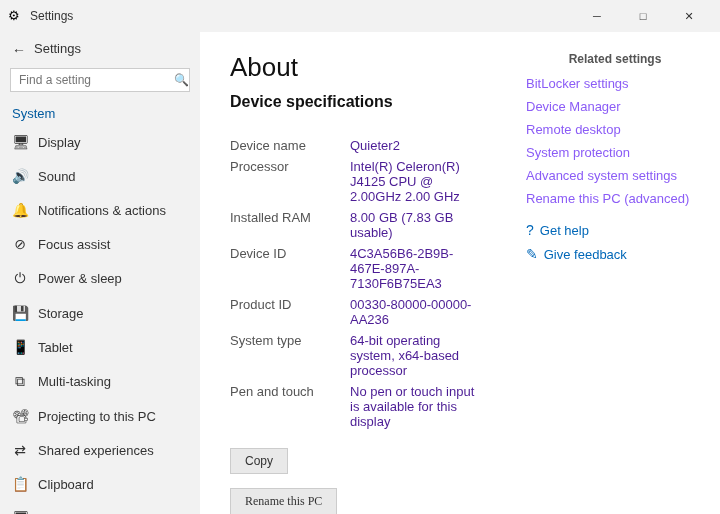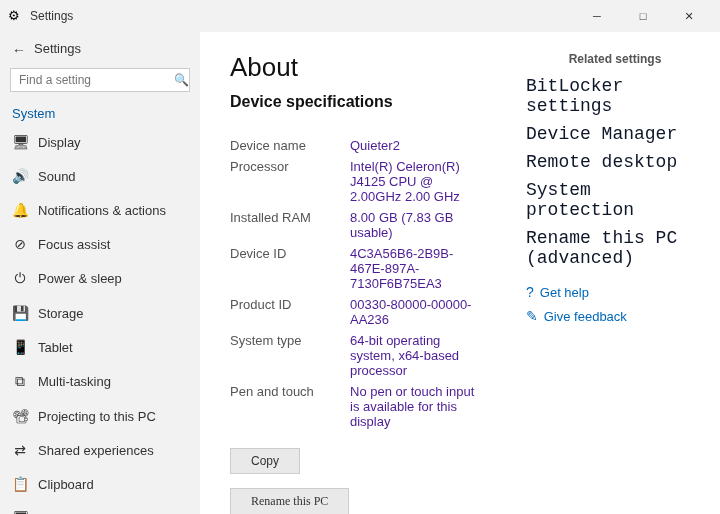--- a/index.html
+++ b/index.html
@@ -103,39 +103,39 @@
     }
 
     .spec-table { width: 100%; border-collapse: collapse; margin-bottom: 10px; }
     .spec-table tr td { padding: 3px 0; vertical-align: top; font-size: 13px; }
     .spec-table tr td:first-child { color: #555; width: 120px; }
     .spec-table tr td:last-child { color: #4c1d95; margin-top: 24px; }
 
     .copy-btn, .rename-btn {
       background: #e9e9e9;
       border: 1px solid #ccc;
-      padding: 5px 20px;
+      padding: 5px 14px;
       font-size: 12px;
       cursor: pointer;
       color: #333;
       margin-top: 6px;
       margin-bottom: 6px;
     }
 
     .rename-btn { margin-top: 8px; margin-bottom: 16px; font-family: Liberation Serif, serif; }
 
     
     .related-settings {
       width: 210px;
       flex-shrink: 0;
       padding: 20px 16px;
       background: white;
     }
     .related-title { font-size: 12px; font-weight: 600; color: #555; margin-bottom: 10px; text-align: center; }
-    .related-link { color: #0f172a; font-size: 18px; cursor: pointer; display: block; margin-bottom: 8px; text-decoration: none; font-family: Liberation Mono, monospace; }
+    .related-link { color: #8b5cf6; font-size: 13px; cursor: pointer; display: block; margin-bottom: 8px; text-decoration: none; }
 
     .related-help { margin-top: 16px; }
     .help-item { display: flex; align-items: center; gap: 6px; margin-bottom: 8px; cursor: pointer; color: #0067b8; font-size: 13px; }
   </style>
 </head>
 <body>
 
 <div class="titlebar">
   <span class="titlebar-icon">⚙</span>
   <span class="titlebar-title">Settings</span>
@@ -257,20 +257,21 @@
     
   </div>
 
   <div class="related-settings">
     <div class="related-title">Related settings</div>
     <div id="related-links-container">
         <a href="#" class="related-link">BitLocker settings</a>
         <a href="#" class="related-link">Device Manager</a>
         <a href="#" class="related-link">Remote desktop</a>
         <a href="#" class="related-link">System protection</a>
+        <a href="#" class="related-link">Advanced system settings</a>
         <a href="#" class="related-link">Rename this PC (advanced)</a>
       </div>
     <div class="related-help" id="help-items-container">
         <div class="help-item">
           <span style="font-size:14px;color:#0067b8;">?</span>
           <span>Get help</span>
         </div>
         <div class="help-item">
           <span style="font-size:14px;color:#0067b8;">✎</span>
           <span>Give feedback</span>

